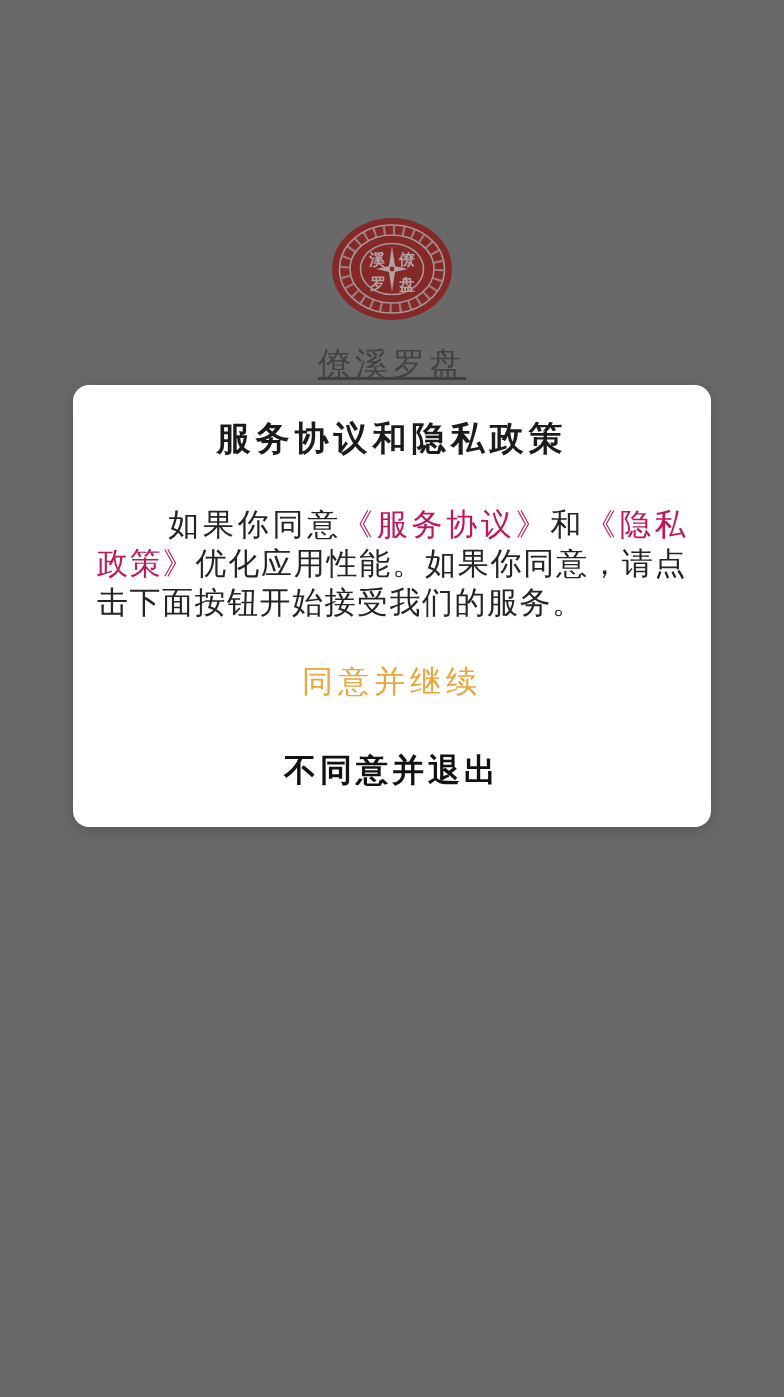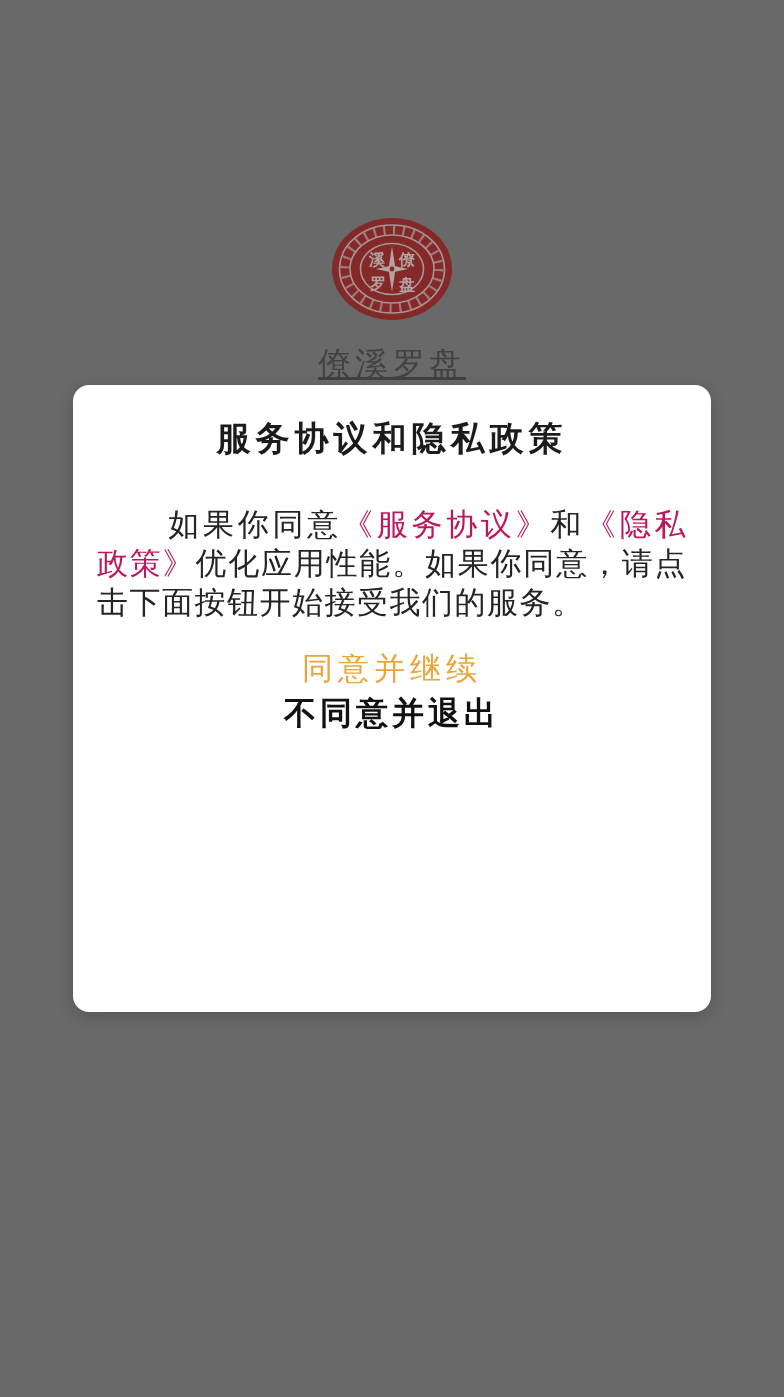--- a/index.html
+++ b/index.html
@@ -41,21 +41,21 @@
     color: #424242;
     font-weight: 500;
     text-decoration: underline;
   }
   
   .dialog {
     position: absolute;
     left: 73px;
     top: 385px;
     width: 638px;
-    height: 627px;
+    height: 442px;
     box-sizing: border-box;
     background: #ffffff;
     border-radius: 16px;
     padding: 30px 24px 0;
     box-shadow: 0 4px 18px rgba(0,0,0,0.18);
   }
   .dialog-title {
     margin: 0;
     font-size: 34px;
     line-height: 46px;
@@ -75,30 +75,31 @@
   .para {
     margin: 0;
     text-indent: 2.3em;
   }
   .link {
     color: #be185d;
     text-decoration: none;
     cursor: pointer;
   }
   .agree-btn {
-    margin-top: 25px;
+    margin-top: 38px;
     text-align: center;
     font-size: 31px;
     line-height: 44px;
     letter-spacing: 5px;
     color: #e9a63d;
     font-weight: 500;
     cursor: pointer;
   }
   .disagree-btn {
+    margin-top: 44px;
     text-align: center;
     font-size: 32px;
     line-height: 44px;
     letter-spacing: 4px;
     color: #111111;
     font-weight: 700;
     cursor: pointer;
   }
   .seal-char {
     font-family: "Liberation Serif", "DejaVu Serif", serif;

